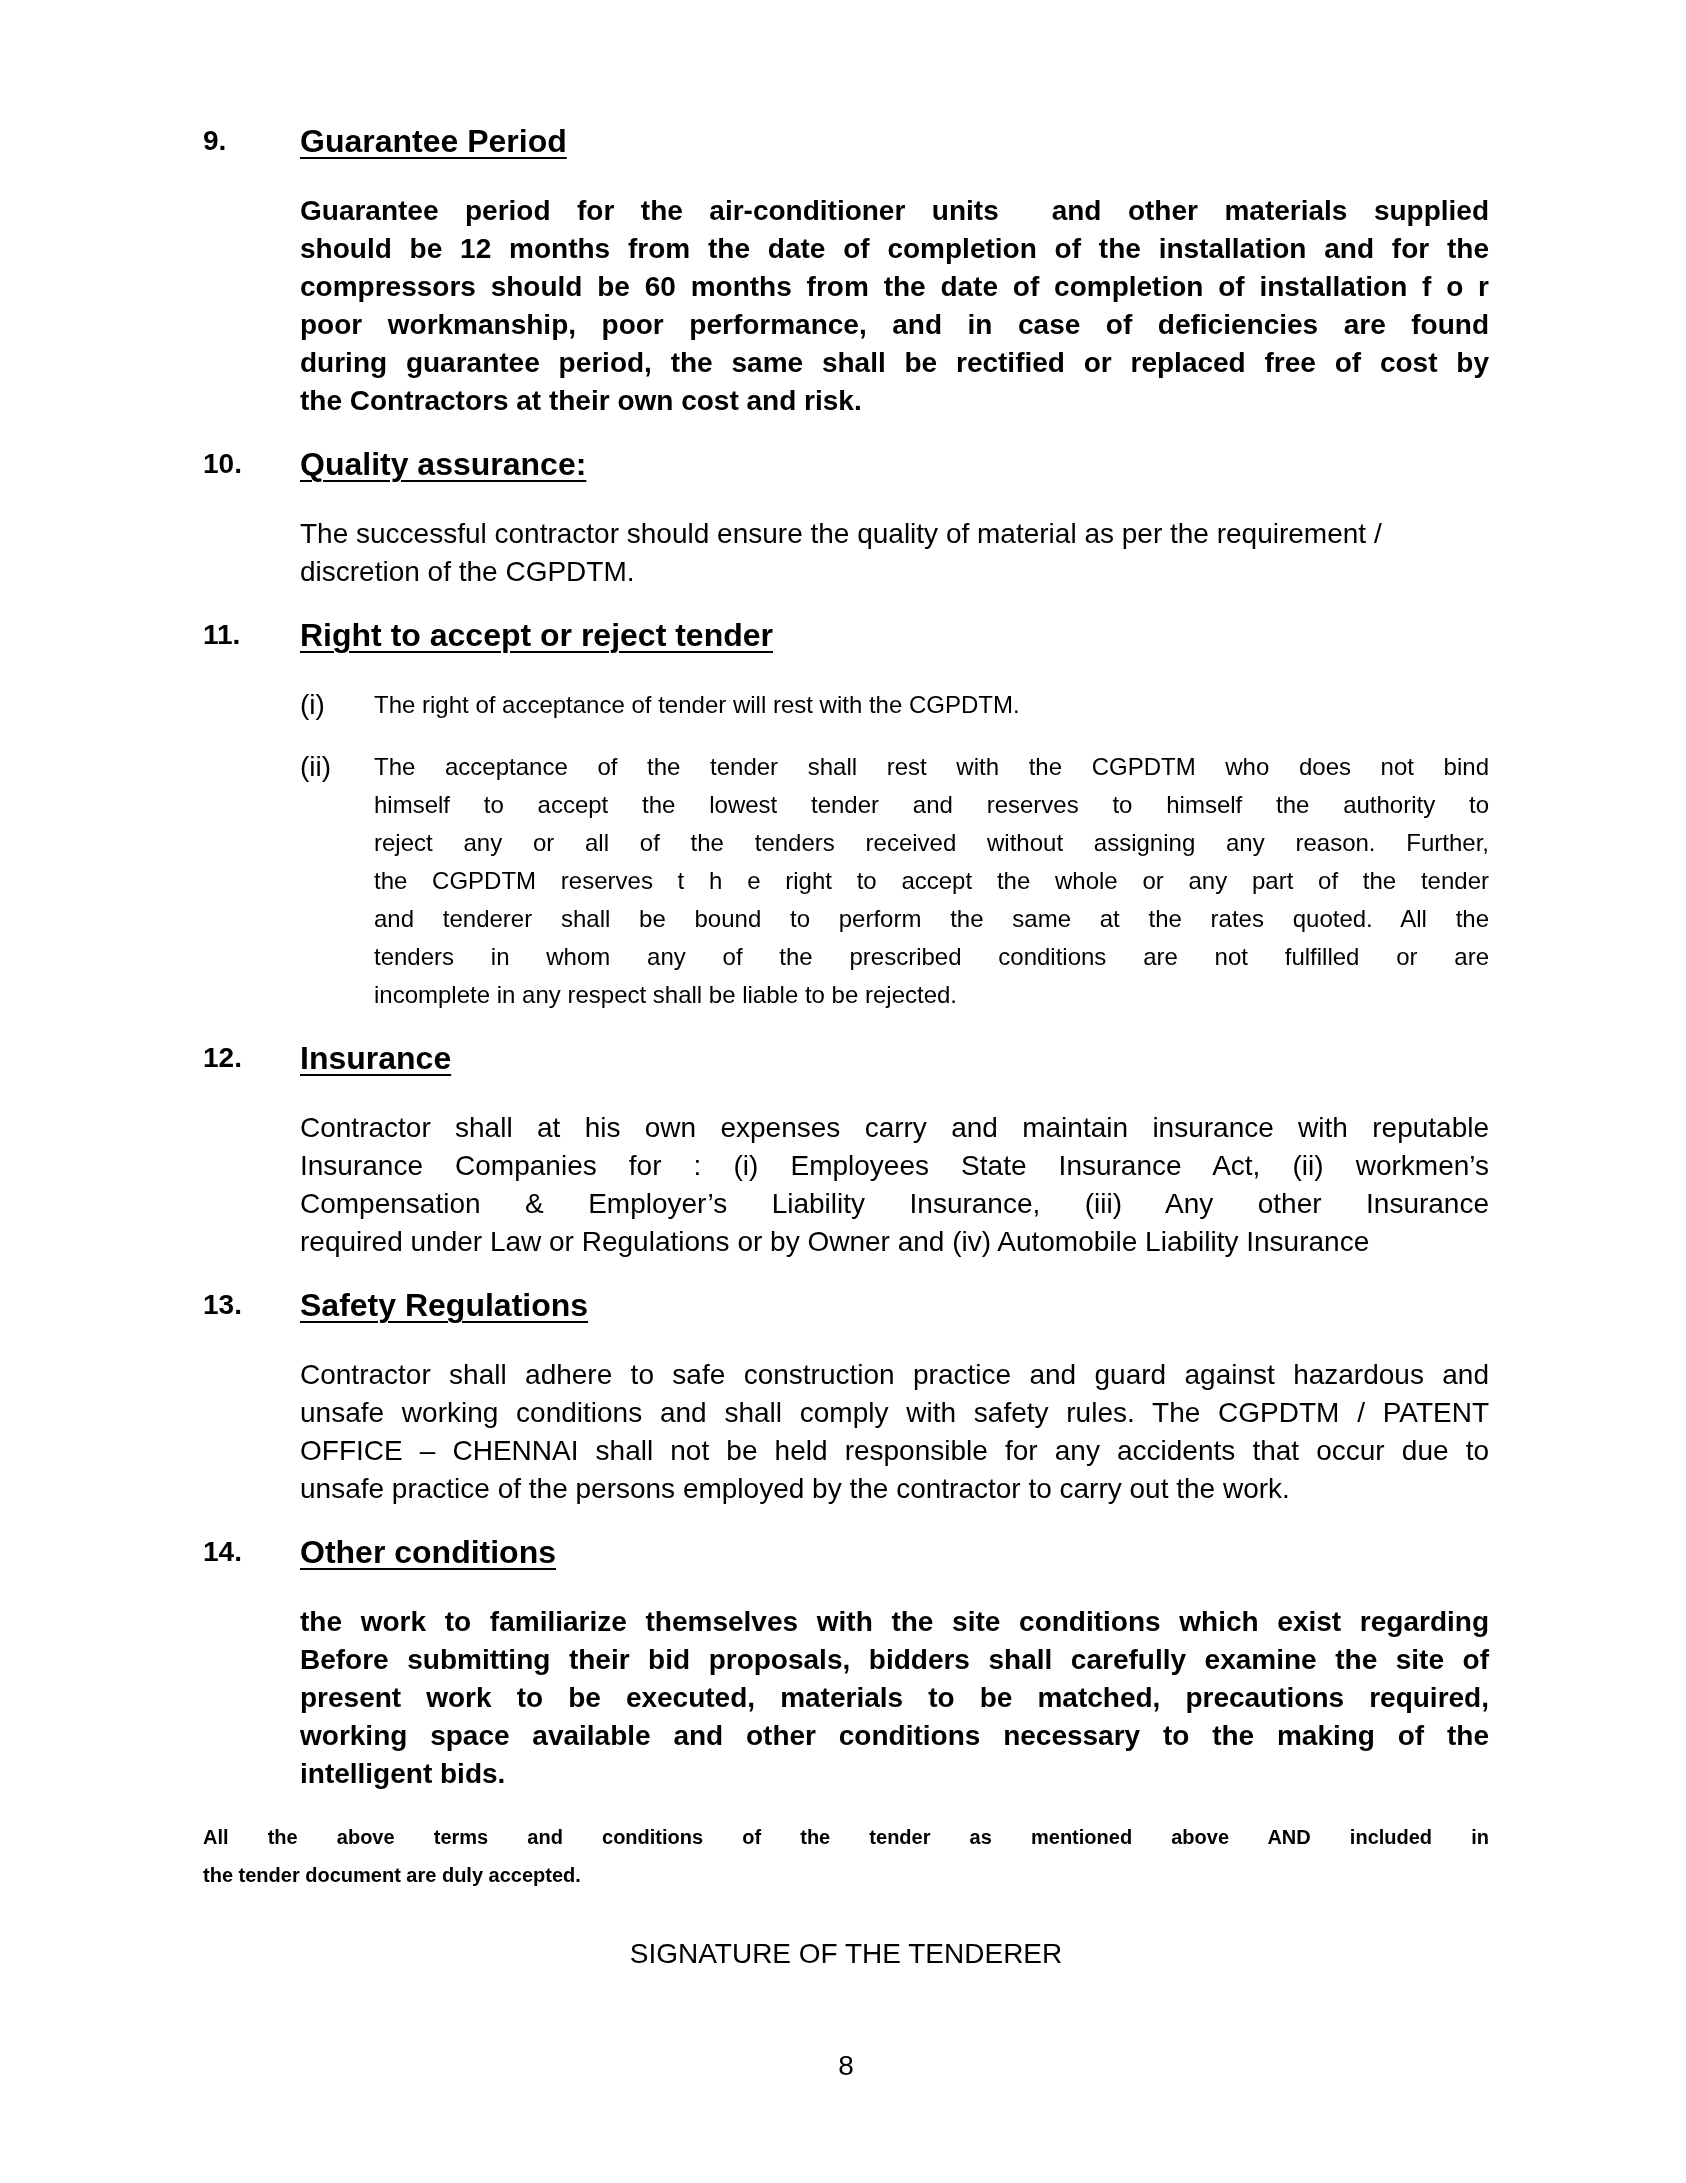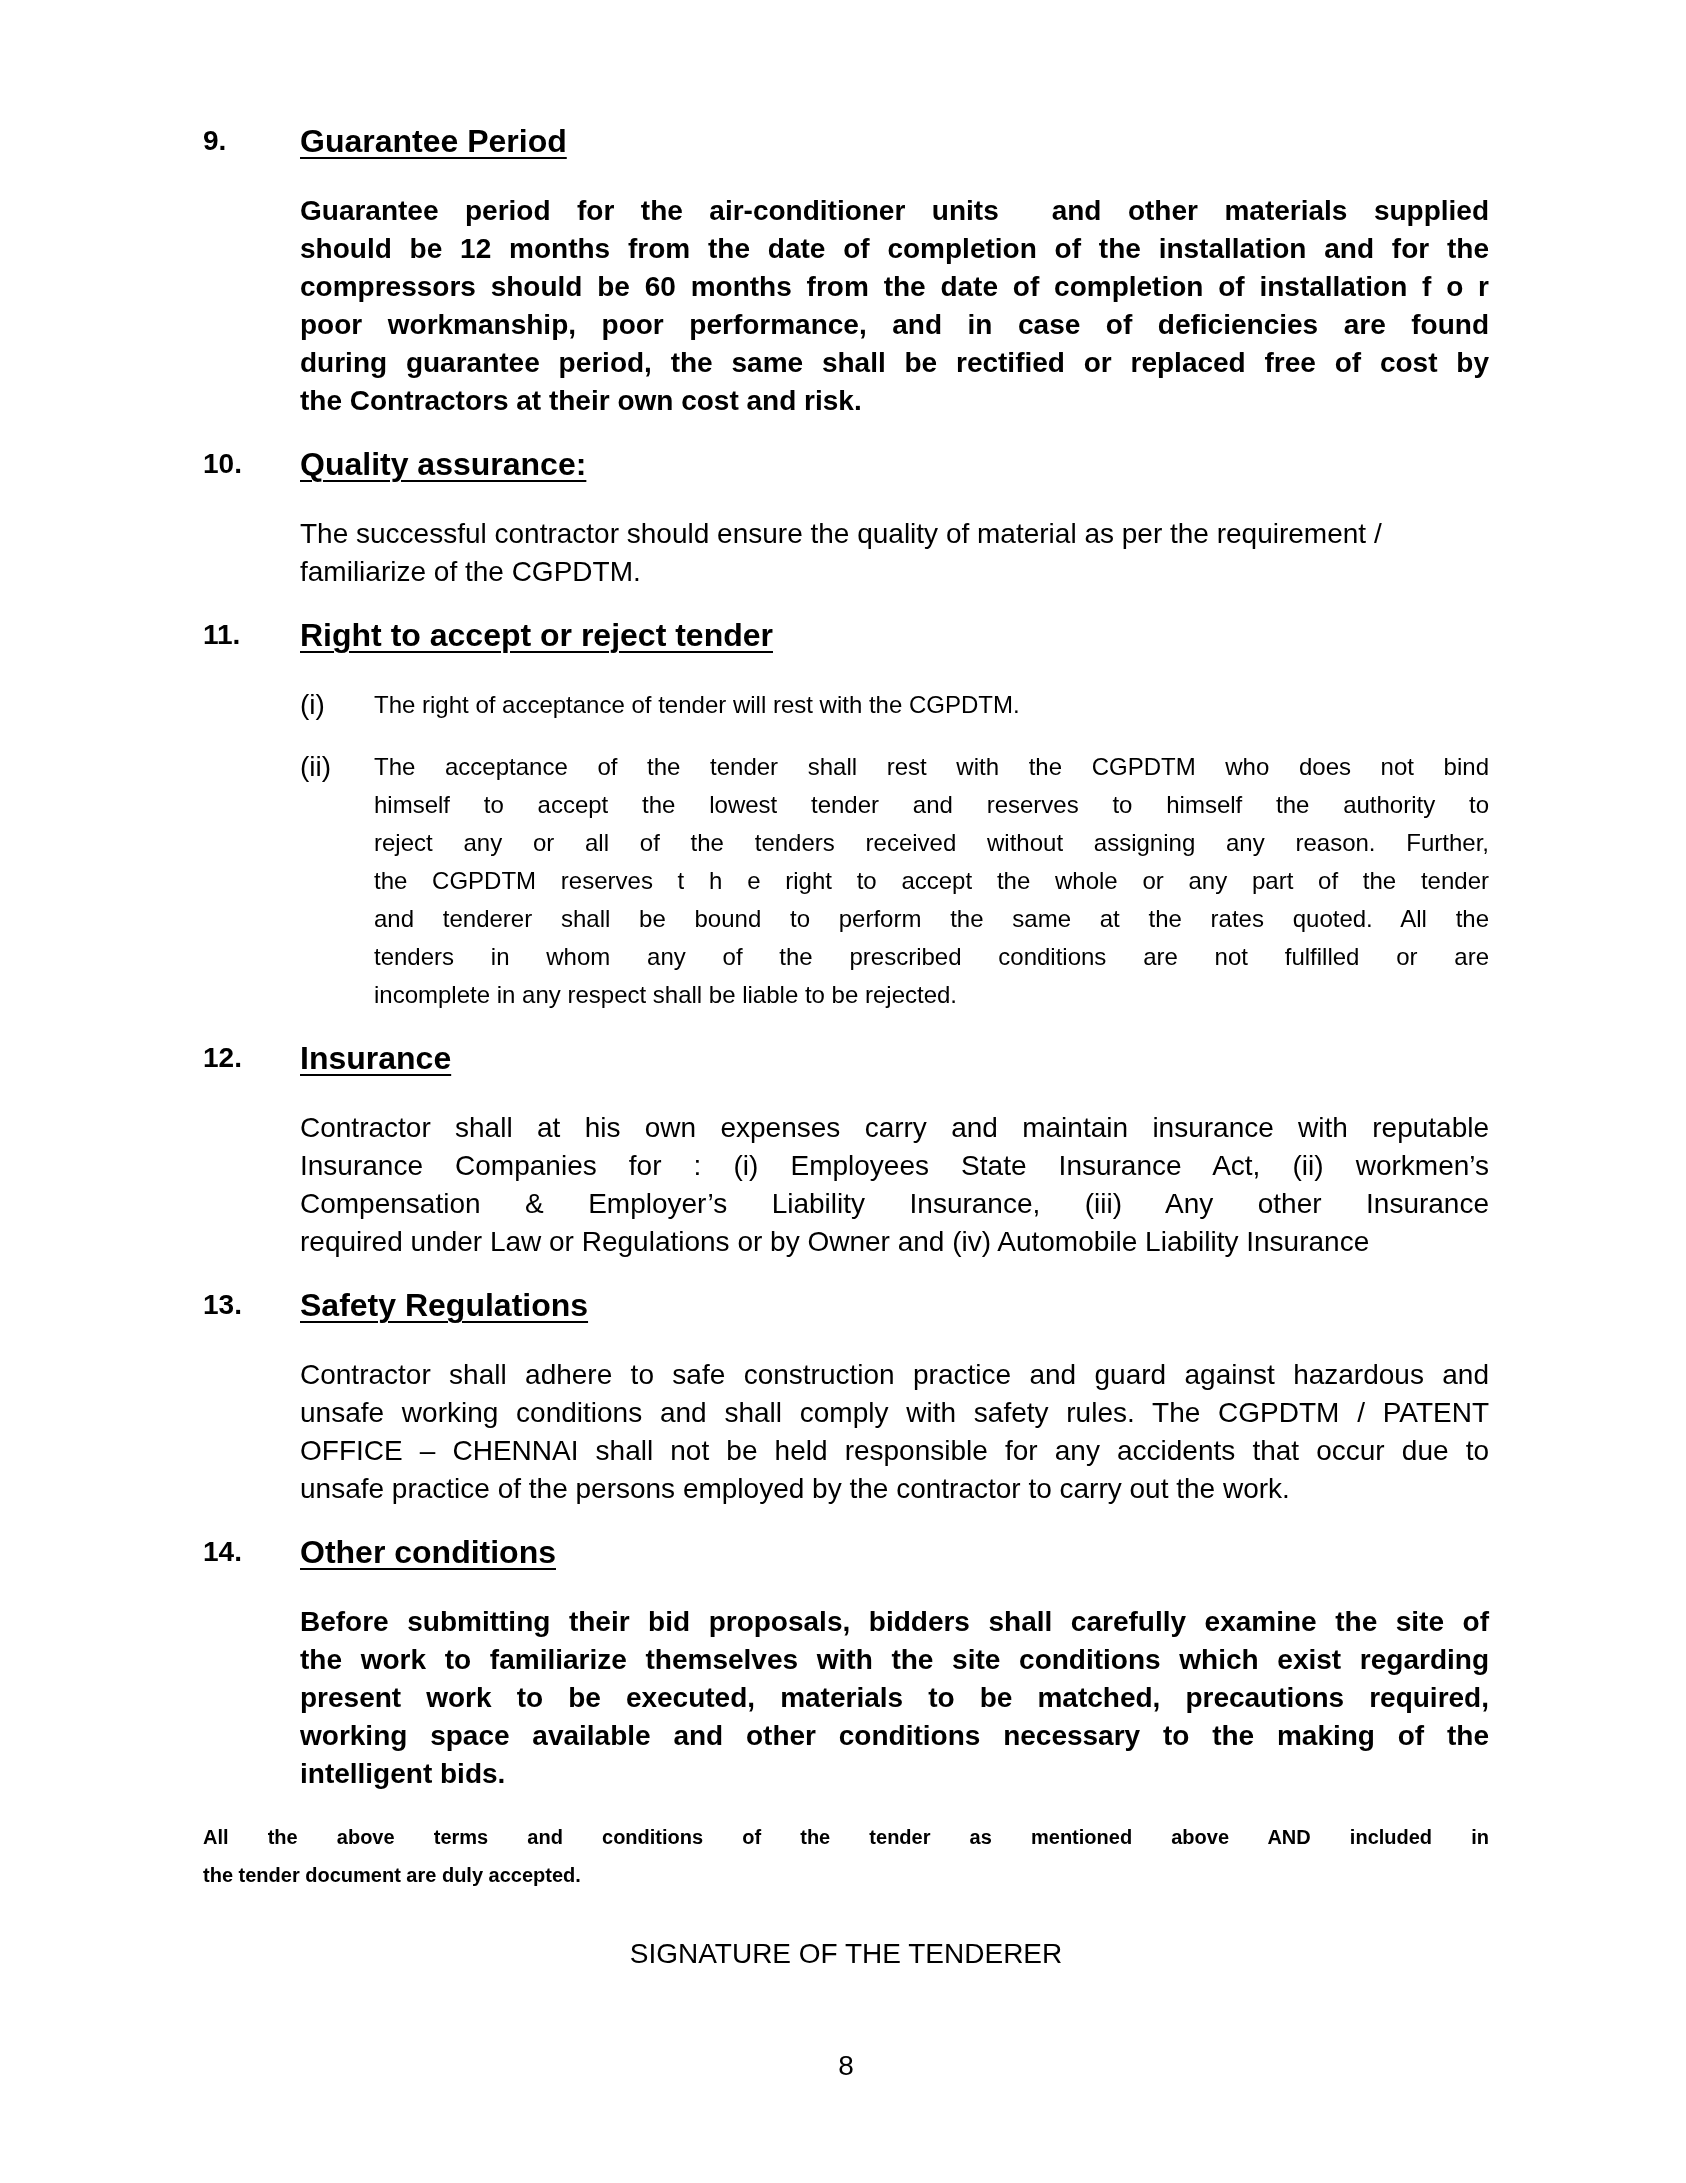--- a/index.html
+++ b/index.html
@@ -73,21 +73,21 @@
         </div>
     </div>
   </div>
 
   <div class="section">
     <div class="num">10.</div>
     <div class="content">
       <div class="heading"><span class="hu">Quality assurance:</span></div>
       <div class="para">
           <div class="line">The successful contractor should ensure the quality of material as per the requirement /</div>
-          <div class="line">familiarize of the CGPDTM.</div>
+          <div class="line">discretion of the CGPDTM.</div>
         </div>
     </div>
   </div>
 
   <div class="section">
     <div class="num">11.</div>
     <div class="content">
       <div class="heading"><span class="hu">Right to accept or reject tender</span></div>
       <div class="subitem">
         <div class="marker">(i)</div>
@@ -134,22 +134,22 @@
           <div class="line">unsafe practice of the persons employed by the contractor to carry out the work.</div>
         </div>
     </div>
   </div>
 
   <div class="section">
     <div class="num">14.</div>
     <div class="content">
       <div class="heading"><span class="hu">Other conditions</span></div>
       <div class="para bold">
+          <div class="line j">the work to familiarize themselves with the site conditions which exist regarding</div>
           <div class="line j">Before submitting their bid proposals, bidders shall carefully examine the site of</div>
-          <div class="line j">the work to familiarize themselves with the site conditions which exist regarding</div>
           <div class="line j">present work to be executed, materials to be matched, precautions required,</div>
           <div class="line j">working space available and other conditions necessary to the making of the</div>
           <div class="line">intelligent bids.</div>
         </div>
     </div>
   </div>
 
   <div class="closing-block">
       <div class="line j">All the above terms and conditions of the tender as mentioned above AND included in</div>
       <div class="line">the tender document are duly accepted.</div>

